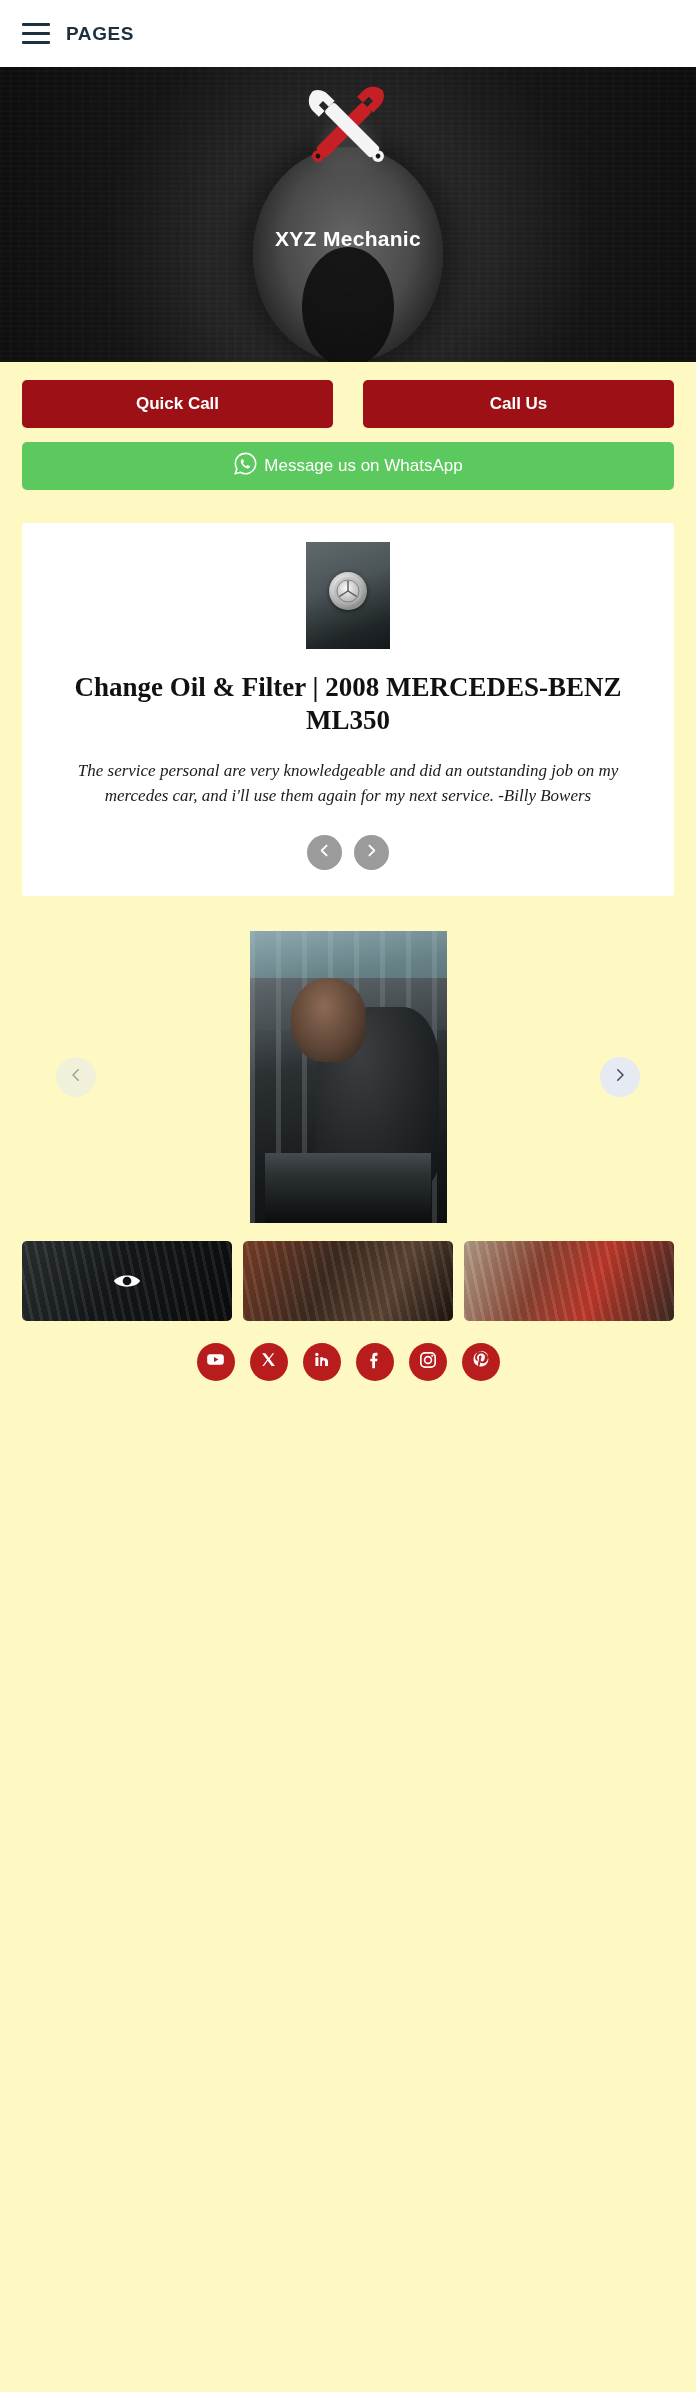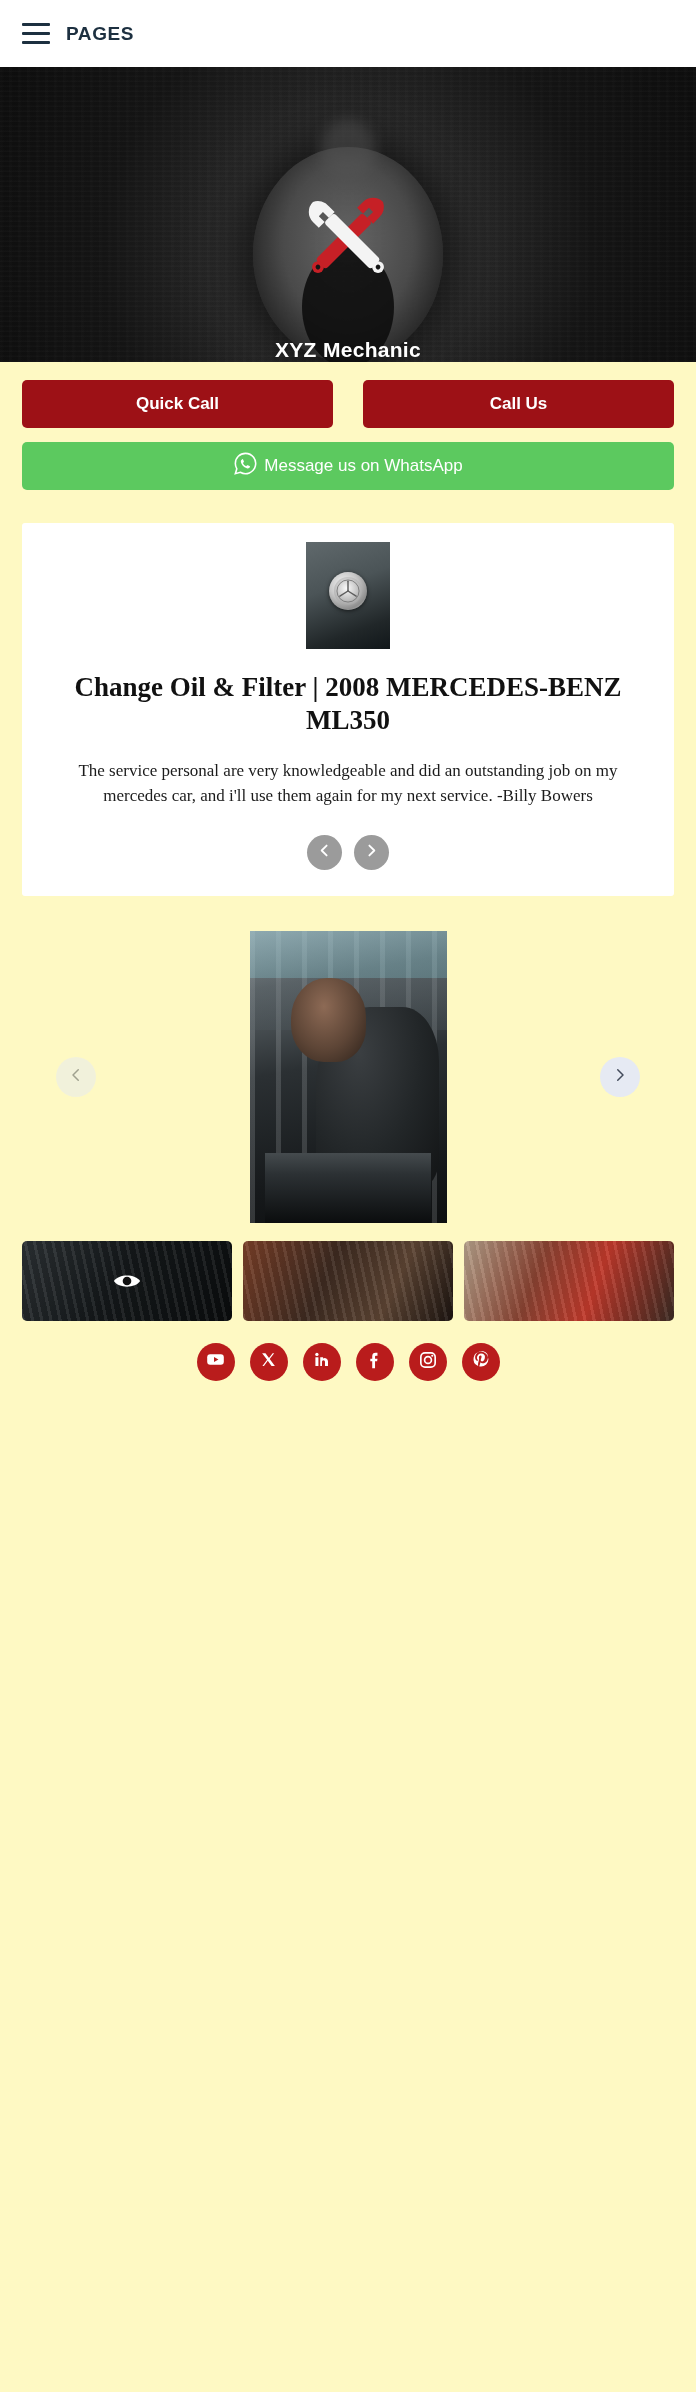--- a/index.html
+++ b/index.html
@@ -26,21 +26,21 @@
   .brand-text { font-size: 19px; font-weight: 700; color: #1d3040; letter-spacing: 0.6px; }
 
   
   .hero {
     position: relative;
     height: 295px;
     background:
       radial-gradient(circle at 50% 62%, #3a3a3a 0%, #242424 38%, #141414 62%, #0d0d0d 100%),
       #151515;
     overflow: hidden;
-    display: flex; align-items: flex-end; justify-content: center;
+    display: flex; align-items: flex-start; justify-content: center;
   }
   .hero-noise {
     position:absolute; inset:0;
     background:
       repeating-linear-gradient(0deg, rgba(255,255,255,0.018) 0px, rgba(255,255,255,0.018) 1px, rgba(0,0,0,0.02) 2px, rgba(0,0,0,0.02) 5px),
       repeating-linear-gradient(90deg, rgba(255,255,255,0.012) 0px, rgba(255,255,255,0.012) 2px, rgba(0,0,0,0.015) 4px, rgba(0,0,0,0.015) 9px);
   }
   .hero-disc {
     position:absolute; left:50%; top: 80px; transform: translateX(-50%);
     width: 190px; height: 215px; border-radius: 50%;
@@ -142,21 +142,21 @@
     width: 38px; height: 38px; border-radius:50%;
     background: radial-gradient(circle at 38% 32%, #f2f2f2 0%, #c8c8c8 40%, #8e8e8e 72%, #d9d9d9 100%);
     box-shadow: 0 1px 4px rgba(0,0,0,.6);
   }
   .benz-star::after {
     content:""; position:absolute; inset:5px; border-radius:50%;
     background: radial-gradient(circle at 45% 40%, #fbfbfb 0%, #b5b5b5 60%, #8d8d8d 100%);
   }
   .benz-star svg { position:absolute; inset:0; margin:auto; z-index:2; }
   .t-title { font-family:"Liberation Serif", serif; font-size:27px; font-weight:700; color:#111; line-height:1.24; margin-top:22px; }
-  .t-quote { font-family:"Liberation Serif", serif; font-size:17px; color:#1b1b1b; line-height:1.5; margin-top:20px; }
+  .t-quote { font-family:"Liberation Serif", serif; font-style:italic; font-size:17px; color:#1b1b1b; line-height:1.5; margin-top:20px; }
   .t-nav { display:flex; justify-content:center; gap:12px; margin-top:26px; }
   .circ-btn {
     width:35px; height:35px; border-radius:50%; background:#9b9b9b; border:none;
     display:flex; align-items:center; justify-content:center; cursor:pointer;
   }
 
   
   .gallery { position:relative; margin-top:33px; height:296px; display:flex; align-items:center; justify-content:center; }
   .gal-main {
     width:197px; height:292px; overflow:hidden; position:relative;

